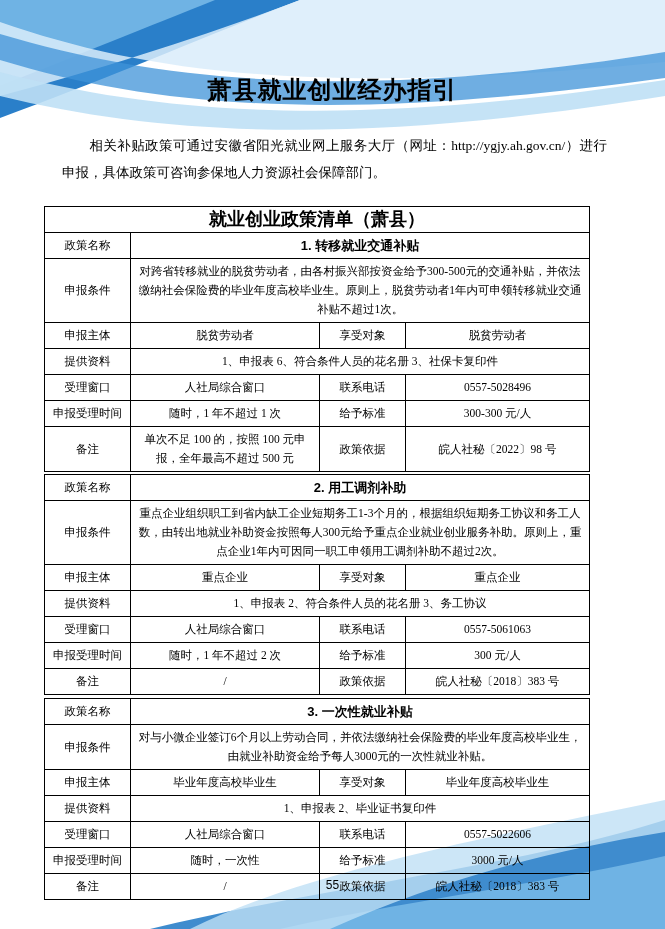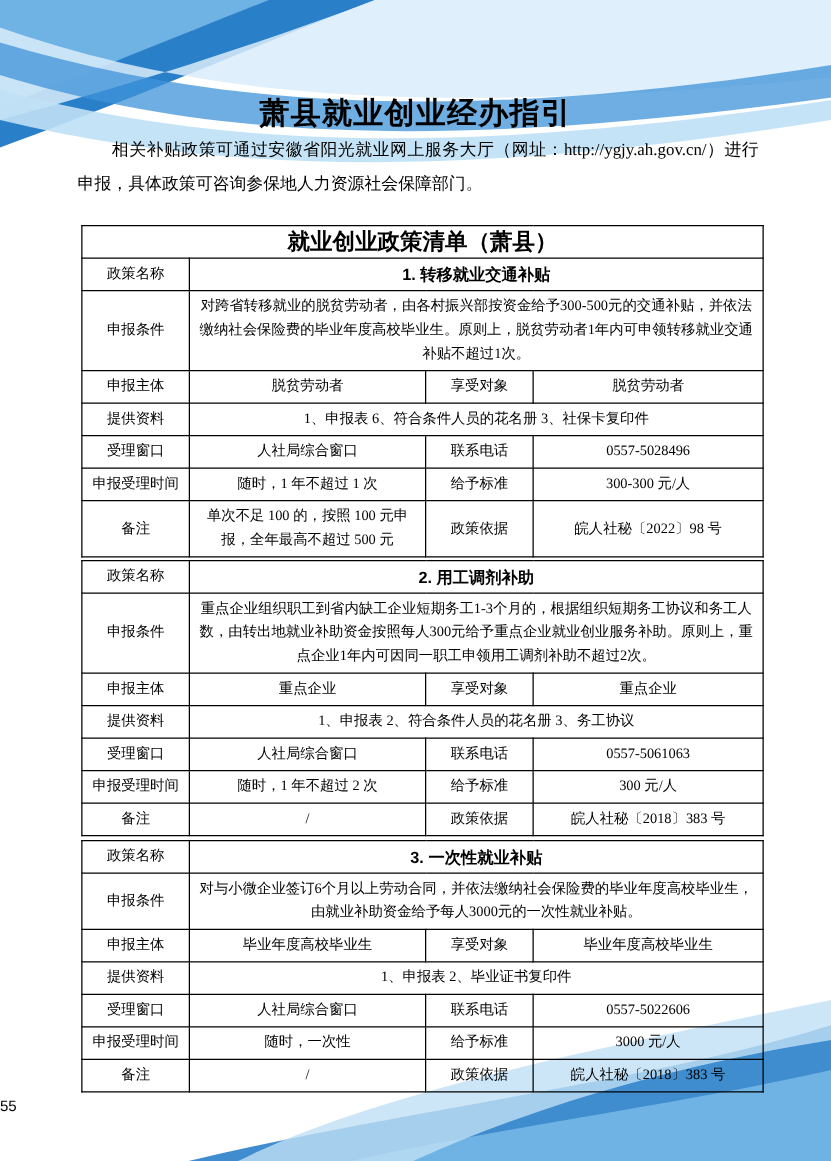--- a/index.html
+++ b/index.html
@@ -43,35 +43,36 @@
     width: 665px;
     text-align: center;
     font-size: 24px;
     font-weight: bold;
     letter-spacing: 1px;
     font-family: "Liberation Sans", "DejaVu Sans", sans-serif;
   }
   .intro {
     position: absolute;
     left: 62px;
-    top: 106px;
+    top: 132px;
     width: 545px;
     font-size: 13.5px;
     line-height: 27px;
     text-align: justify;
   }
   .intro .indent { display: inline-block; width: 27px; }
 
   table.main {
     position: absolute;
     border-collapse: collapse;
     table-layout: fixed;
     font-size: 11.5px;
     width: 545px;
-    left: 65px;
+    left: 44px;
+    margin-top: 26px;
   }
   table.main td {
     border: 1px solid #000000;
     padding: 3px 4px;
     text-align: center;
     vertical-align: middle;
     line-height: 19px;
   }
   td.big-title {
     font-size: 18px;
@@ -102,20 +103,21 @@
   }
   .t1 { top: 180px; }
   .t2 { top: 448px; }
   .t3 { top: 672px; }
 
   .page-number {
     position: absolute;
     left: 0;
     top: 878px;
     width: 665px;
+    text-align: center;
     font-size: 12px;
     font-family: "Liberation Sans", "DejaVu Sans", sans-serif;
   }
 </style>
 </head>
 <body>
 
 <div class="page">
 
   <svg class="deco" viewBox="0 0 665 929" preserveAspectRatio="none">

